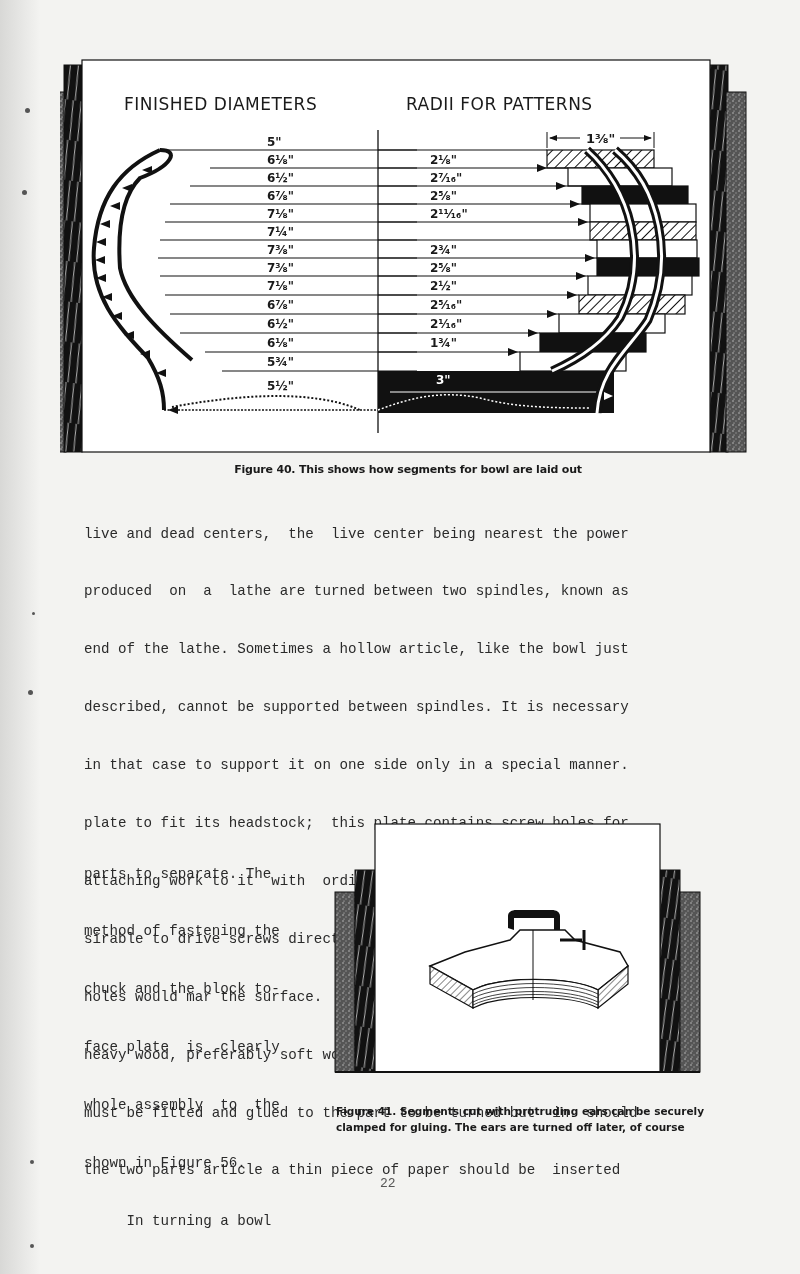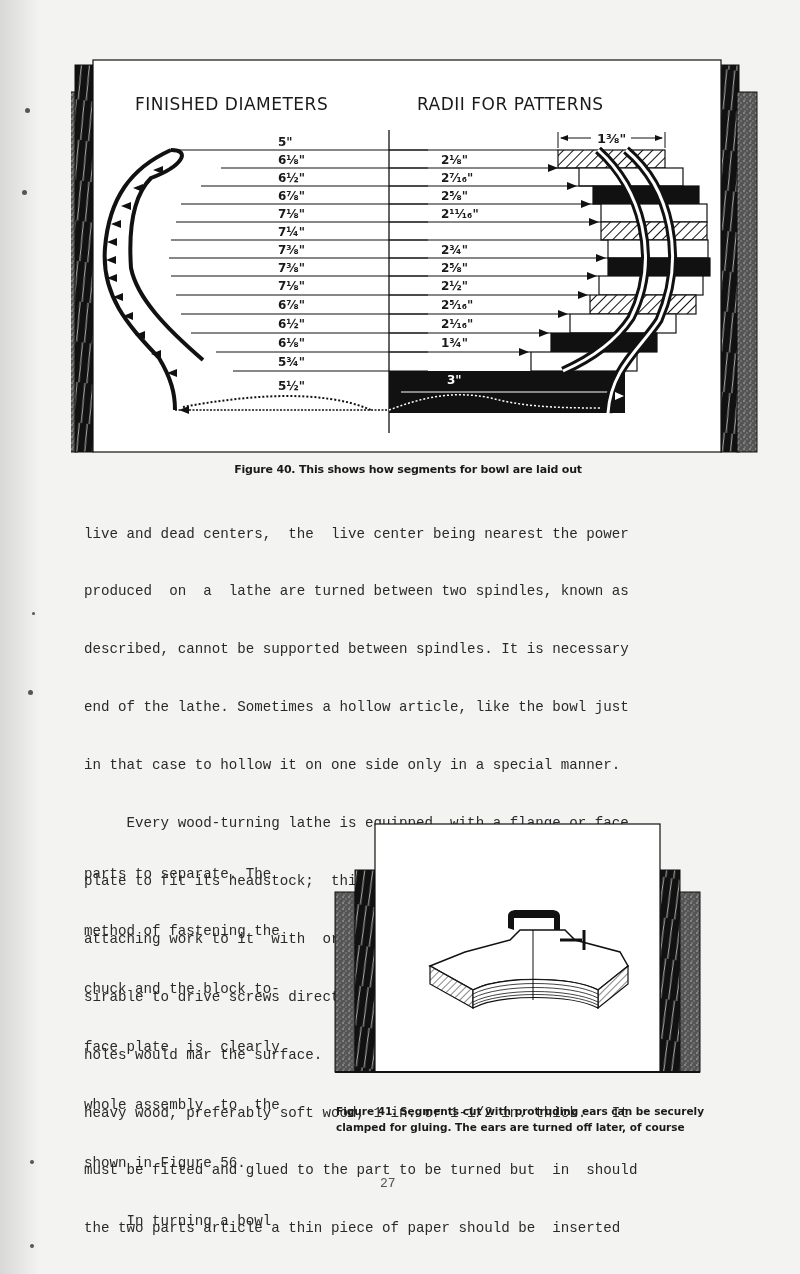--- a/index.html
+++ b/index.html
@@ -6,21 +6,21 @@
   body {
     width: 800px; height: 1274px; position: relative; overflow: hidden;
     background: #f3f3f1;
     font-family: "Liberation Mono", "DejaVu Sans Mono", monospace;
     color: #2a2a2a;
   }
   .page-shadow {
     position: absolute; left: 0; top: 0; width: 40px; height: 1274px;
     background: linear-gradient(to right, #d8d8d6, #f3f3f1);
   }
-  .fig40 { position: absolute; left: 71px; top: 58px; width: 690px; height: 400px; }
+  .fig40 { position: absolute; left: 60px; top: 58px; width: 690px; height: 400px; }
   .fig41 { position: absolute; left: 330px; top: 818px; width: 390px; height: 265px; }
   .caption-sans {
     font-family: "DejaVu Sans", "Liberation Sans", sans-serif;
     font-weight: bold; color: #1a1a1a;
   }
   .cap40 {
     position: absolute; left: 8px; width: 800px; top: 463px;
     text-align: center; font-size: 11px; letter-spacing: -0.2px;
   }
   .cap41 {
@@ -207,24 +207,23 @@
       <text x="370" y="270">2¹⁄₁₆"</text>
       <text x="370" y="289">1¾"</text>
     </g>
   </svg>
 </div>
 <div class="cap40 caption-sans">Figure 40.  This shows how segments for bowl are laid out</div>
 
 <div class="text-block main-text">
   <span class="line">live and dead centers,  the  live center being nearest the power</span>
   <span class="line">produced  on  a  lathe are turned between two spindles, known as</span>
+  <span class="line">end of the lathe. Sometimes a hollow article, like the bowl just</span>
   <span class="line">described, cannot be supported between spindles. It is necessary</span>
-  <span class="line">end of the lathe. Sometimes a hollow article, like the bowl just</span>
-  <span class="line">in that case to hollow it on one side only in a special manner.</span>
-  <span class="line">     Every wood-turning lathe is equipped  with a flange or face</span>
+  <span class="line">in that case to support it on one side only in a special manner.</span>
   <span class="line">plate to fit its headstock;  this plate contains screw holes for</span>
   <span class="line">attaching work to it  with  ordinary wood screws.  It is not de-</span>
   <span class="line">sirable to drive screws directly into the object to be turned as</span>
   <span class="line">holes would mar the surface.  To avoid  this, a chuck is made of</span>
   <span class="line">heavy wood, preferably soft wood, 1 in. or 1-1/2 in. thick.   It</span>
   <span class="line">must be fitted and glued to the part to be turned but  in  should</span>
   <span class="line">the two parts article a thin piece of paper should be  inserted</span>
   
   
   
@@ -287,13 +286,13 @@
       <line x1="203" y1="112" x2="203" y2="182" stroke="#111" stroke-width="1"></line>
 
       <path d="M178 110 L 178 98 C 178 94, 182 92, 186 92 L 222 92 C 226 92, 230 94, 230 98 L 230 112 L 224 112 L 224 100 L 184 100 L 184 112 Z" fill="#111"></path>
       <line x1="230" y1="122" x2="252" y2="122" stroke="#111" stroke-width="3"></line>
       <line x1="254" y1="112" x2="254" y2="132" stroke="#111" stroke-width="3"></line>
     </g>
   </svg>
 </div>
 <div class="cap41 caption-sans">Figure 41.  Segments cut with protruding ears can be securely clamped for gluing.  The ears are turned off later, of course</div>
 
-<div class="page-number">27</div>
+<div class="page-number">22</div>
 
 </body></html>

